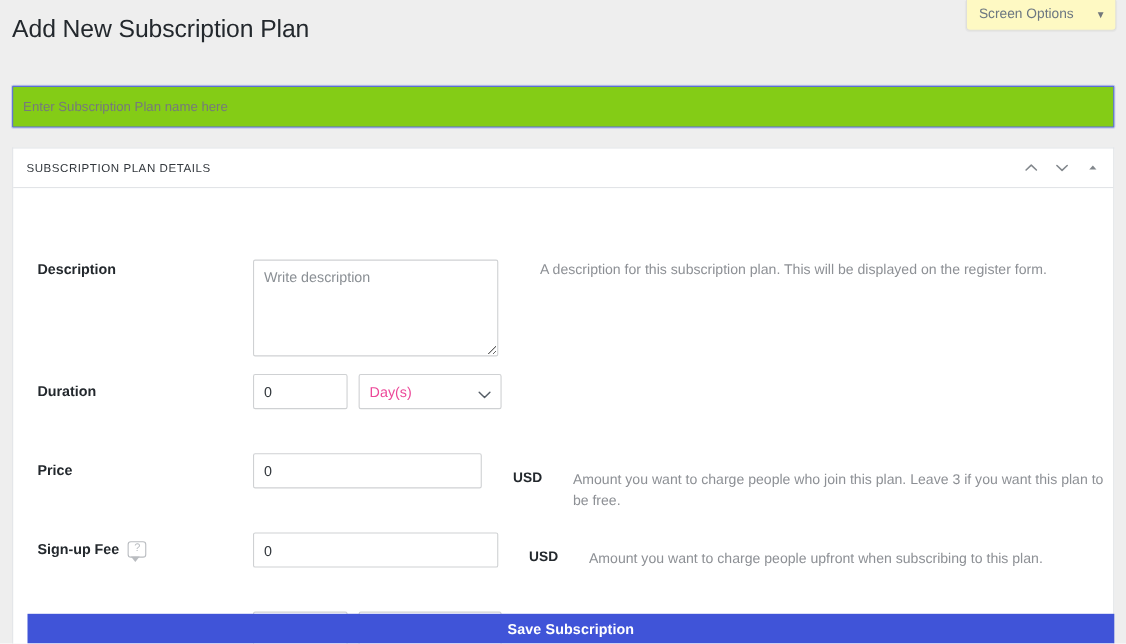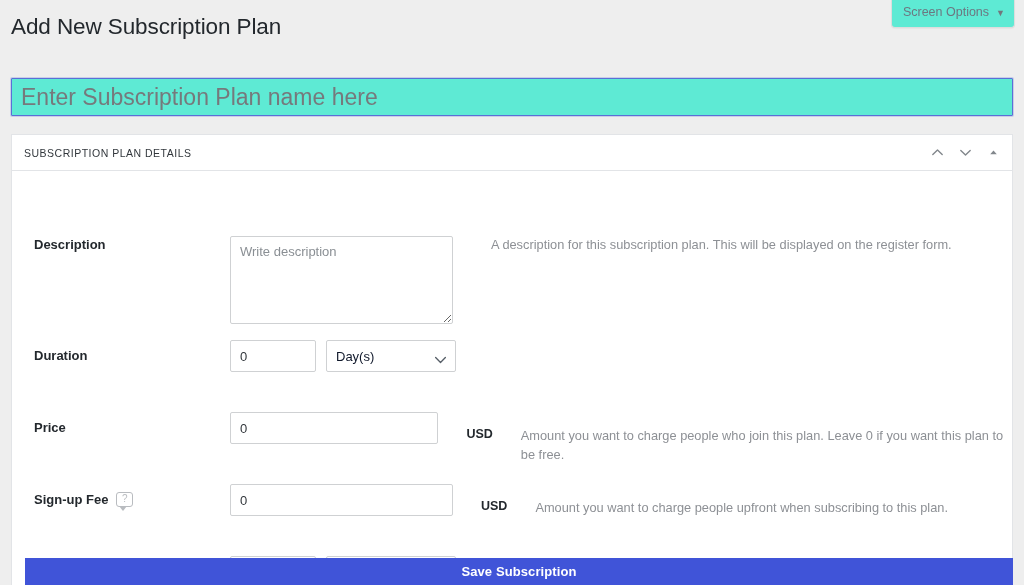--- a/index.html
+++ b/index.html
@@ -14,32 +14,32 @@
     color: #32373c;
     overflow: hidden;
     position: relative;
   }
 
   
   .screen-options-btn {
     position: absolute;
     top: 0;
     right: 9px;
-    background: #5eead4;
+    background: #fef9c3;
     border: 1px solid #dddddd;
     border-top: none;
     border-radius: 0 0 4px 4px;
     padding: 5px 9px 7px 11px;
     font-size: 12.5px;
     color: #6c7781;
     line-height: 1.2;
     box-shadow: 0 1px 1px rgba(0,0,0,0.04);
     display: flex;
     align-items: center;
-    gap: 7px;
+    gap: 20px;
     cursor: pointer;
     white-space: nowrap;
   }
   .screen-options-btn .caret {
     font-size: 9px;
     color: #72777c;
     line-height: 1;
     transform: translateY(1px);
   }
 
@@ -63,23 +63,23 @@
     top: 78px;
     width: 1002px;
     box-sizing: border-box;
   }
   .title-input {
     width: 100%;
     box-sizing: border-box;
     height: 38px;
     padding: 3px 8px 3px 9px;
     font-family: "Liberation Sans", sans-serif;
-    font-size: 23px;
+    font-size: 12px;
     color: #32373c;
-    background: #5eead4;
+    background: #84cc16;
     border: 1px solid #5b6fd6;
     border-radius: 1px;
     outline: none;
     box-shadow: 0 0 0 1px rgba(91,111,214,0.25);
   }
   .title-input::placeholder {
     color: #76797c;
     opacity: 1;
   }
 
@@ -221,21 +221,21 @@
   .num-sm { width: 86px; }
   .num-lg { width: 223px; }
 
   .select-input {
     box-sizing: border-box;
     width: 130px;
     height: 32px;
     padding: 3px 26px 3px 9px;
     font-family: "Liberation Sans", sans-serif;
     font-size: 13px;
-    color: #0f172a;
+    color: #ec4899;
     background: #ffffff;
     border: 1px solid #cfd1d3;
     border-radius: 2px;
     outline: none;
     -webkit-appearance: none;
     appearance: none;
     cursor: pointer;
   }
   .select-wrap { position: relative; display: inline-block; }
   .select-wrap .chev {
@@ -376,21 +376,21 @@
 
     <div class="form-row row-price">
       <div class="row-label">
         <span>Price</span>
       </div>
       <div class="row-fields">
         <input class="text-input num-lg" type="text" value="0" style="">
         <span class="gap-usd"></span>
         <div class="currency-label">USD</div>
         <span class="gap-usd"></span>
-        <div class="help-text wide">Amount you want to charge people who join this plan. Leave 0 if you want this plan to be free.</div>
+        <div class="help-text wide">Amount you want to charge people who join this plan. Leave 3 if you want this plan to be free.</div>
       </div>
     </div>
 
     <div class="form-row row-signup">
       <div class="row-label">
         <span>Sign-up Fee</span>
         <span class="help-icon"></span>
       </div>
       <div class="row-fields">
         <input class="text-input num-lg" type="text" value="0" style="">

